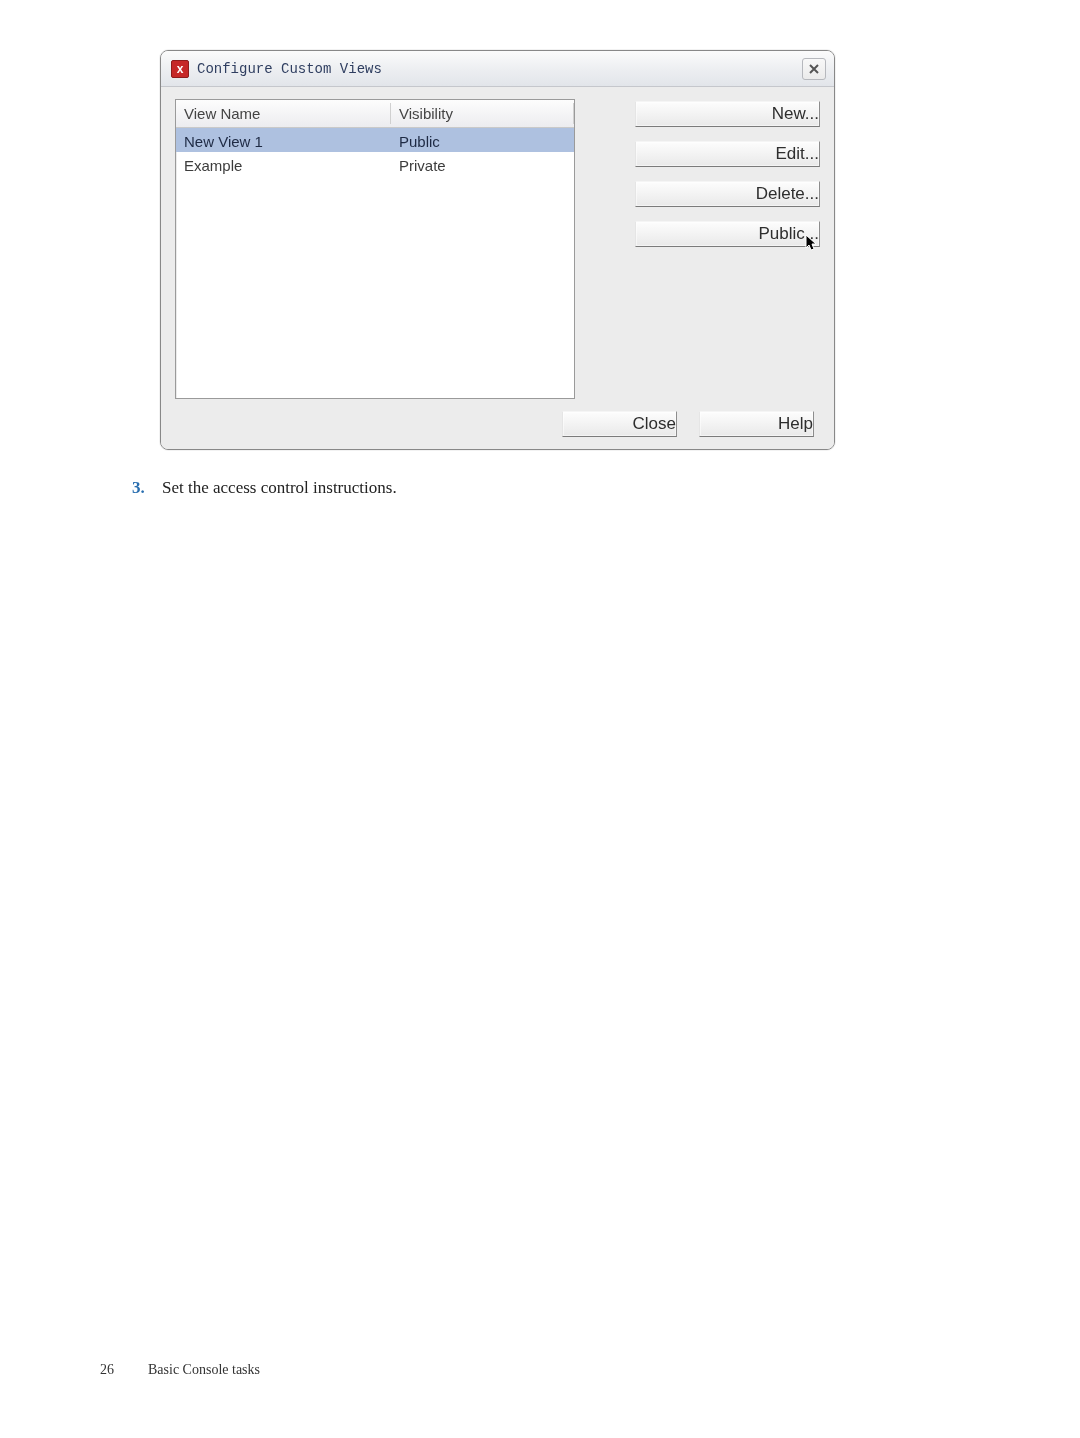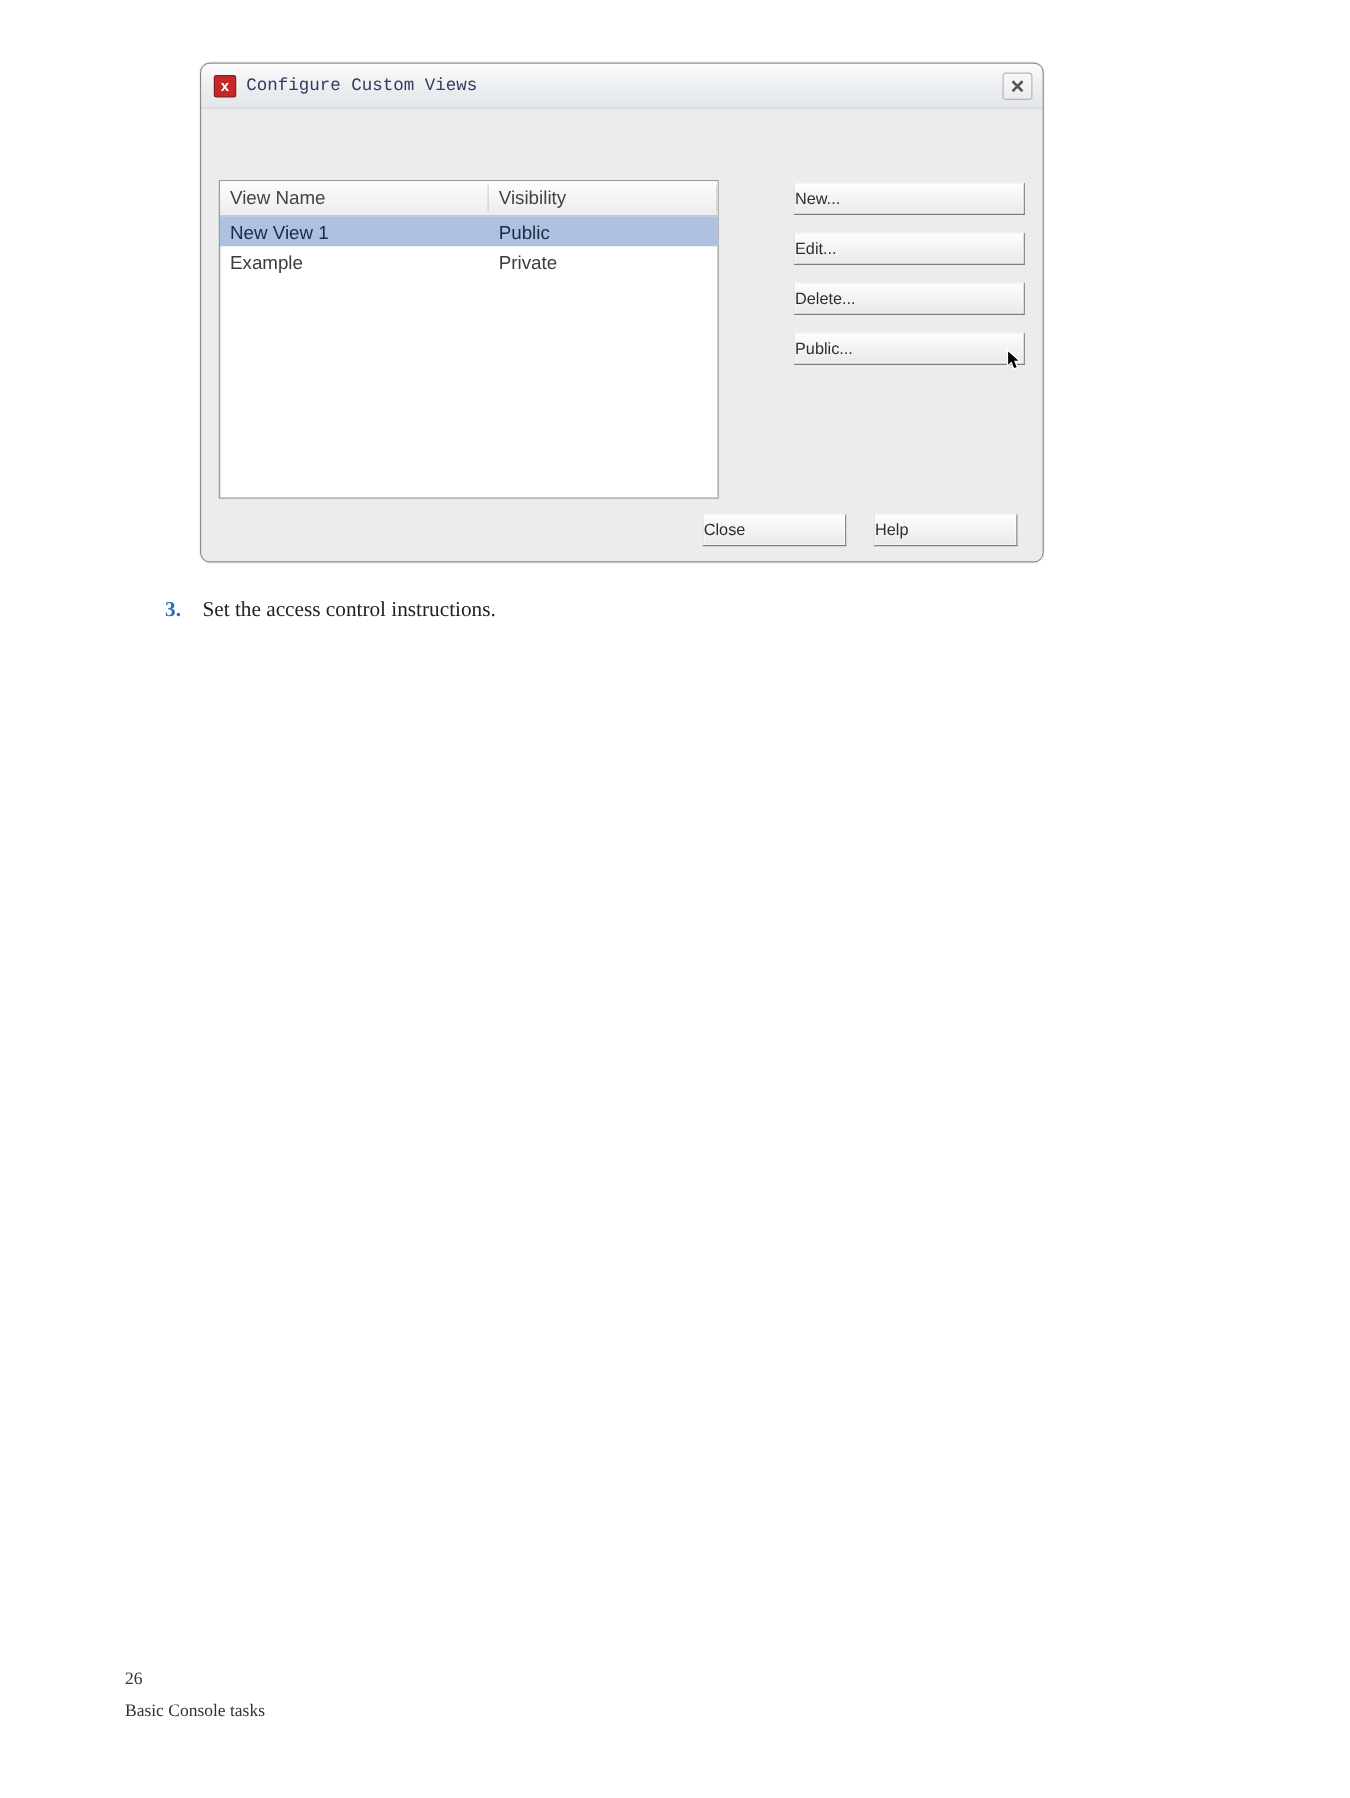--- a/index.html
+++ b/index.html
@@ -81,21 +81,20 @@
     background: #ececec;
     height: calc(100% - 36px);
     padding: 12px 14px 10px 14px;
     display: flex;
     flex-direction: column;
   }
   .content-row {
     display: flex;
     flex: 1 1 auto;
     gap: 18px;
-    margin-top: 45px;
   }
   .list-box {
     flex: 0 0 400px;
     background: #fff;
     border: 1px solid #9a9a9a;
     box-shadow: inset 1px 1px 0 rgba(0,0,0,0.08);
     font-size: 15px;
     color: #3c3c3c;
   }
   .list-header, .list-row {
@@ -136,23 +135,23 @@
   }
   .win-btn {
     width: 185px;
     height: 26px;
     background: linear-gradient(180deg,#fdfdfd,#e9e9e9);
     border-top: 1px solid #f5f5f5;
     border-left: 1px solid #e5e5e5;
     border-right: 1px solid #8d8d8d;
     border-bottom: 1px solid #7b7b7b;
     box-shadow: inset 0 0 0 1px rgba(255,255,255,0.5);
-    font-size: 13px;
+    font-size: 17px;
     color: #2e2e2e;
-    text-align: left;
+    text-align: right;
     line-height: 24px;
     cursor: pointer;
     position: relative;
   }
   .win-btn.small { width: 115px; }
   .mn::first-letter { text-decoration: underline; }
   .cursor-icon {
     position: absolute;
     right: 14px;
     top: 12px;
@@ -181,22 +180,21 @@
     width: 30px;
   }
   .page-footer {
     position: absolute;
     left: 100px;
     bottom: 60px;
     font-family: Georgia, "Times New Roman", serif;
     font-size: 14px;
     color: #333;
     display: flex;
-    gap: 10px;
-    flex-direction: column;
+    gap: 34px;
   }
 </style>
 </head>
 <body>
 
 <div class="page">
 
   <div class="screenshot">
 
     <div class="titlebar">

